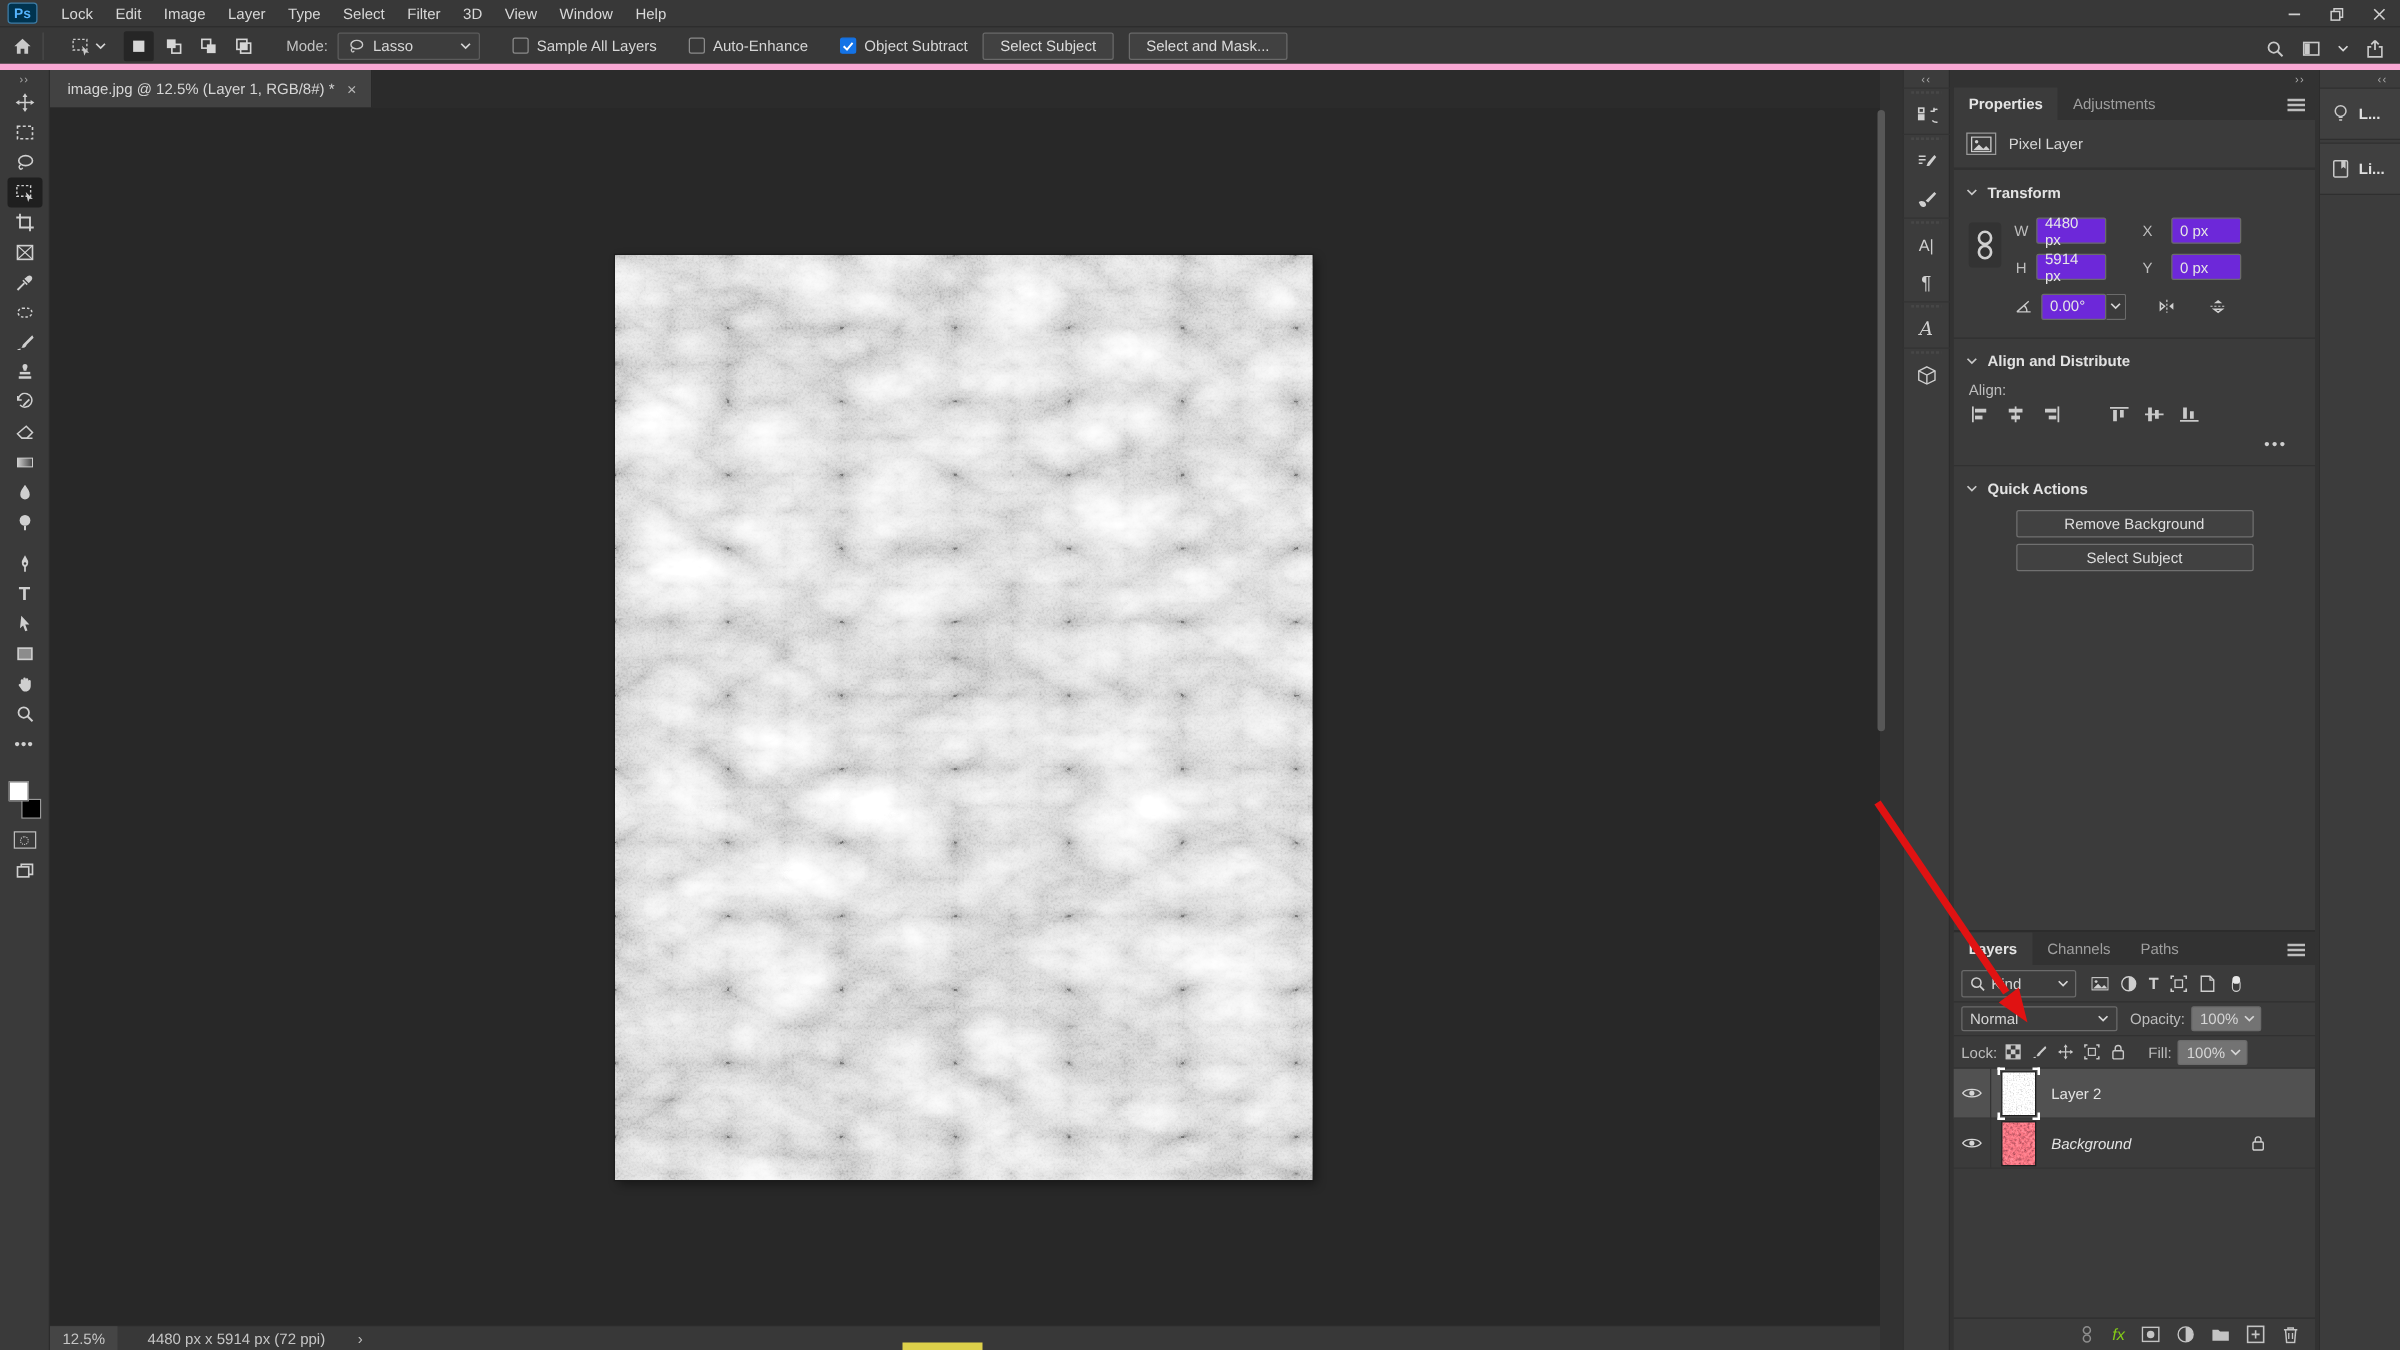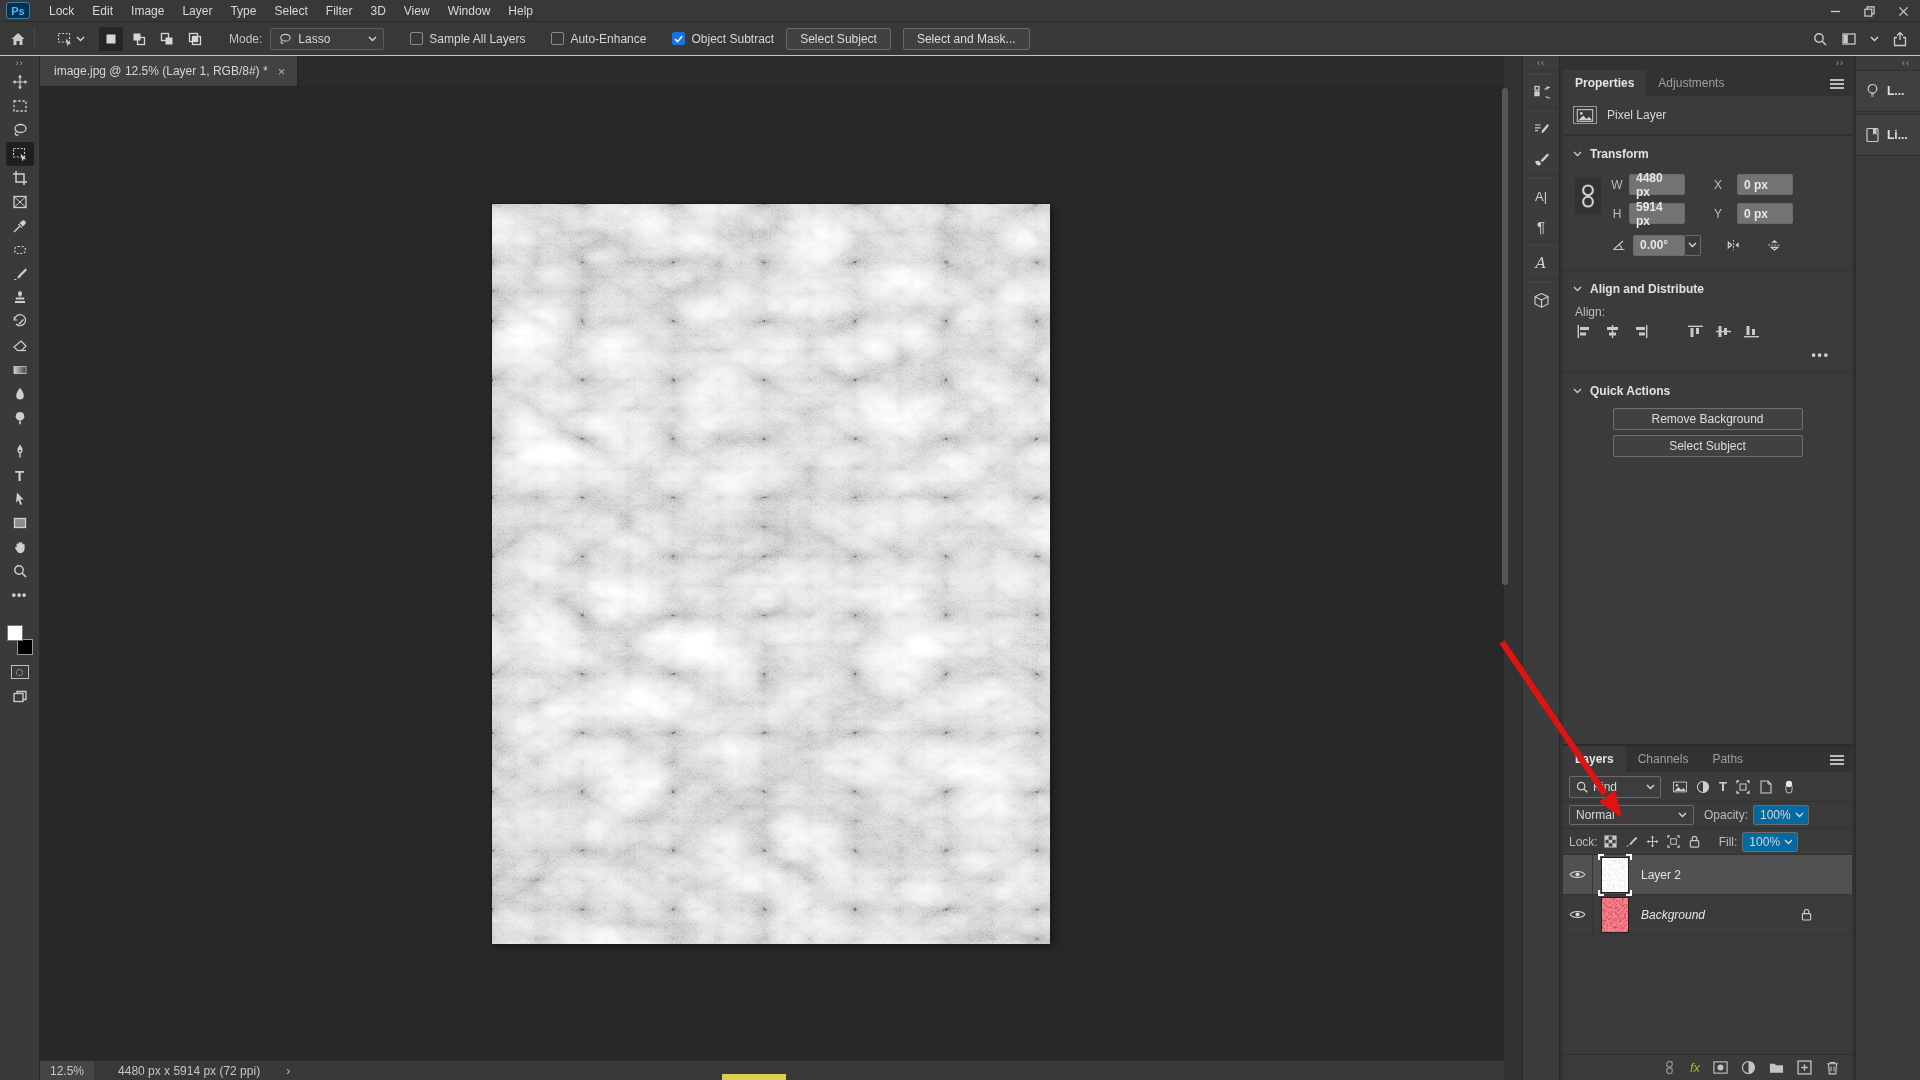--- a/index.html
+++ b/index.html
@@ -19,21 +19,21 @@
   #ps-logo { width:24px; height:17px; margin:0 10px 0 6px; border-radius:3px;
     background:#00334f; color:#55b5ff; font-weight:bold; font-size:11px;
     display:flex; align-items:center; justify-content:center; border:1px solid #3e7ea8; }
   .menu-item { padding:0 9px; height:22px; display:flex; align-items:center; color:#d8d8d8; cursor:default; }
   #win-controls { position:absolute; right:0; top:0; height:22px; display:flex; }
   .win-btn { width:34px; height:22px; display:flex; align-items:center; justify-content:center; color:#cfcfcf; }
   .win-btn svg { width:11px; height:11px; }
 
   
   #optionsbar { position:absolute; left:0; top:22px; width:1920px; height:34px;
-    background:#383838; display:flex; align-items:center; border-bottom:1px solid #f9a8d4; }
+    background:#383838; display:flex; align-items:center; border-bottom:5px solid #f9a8d4; }
   .ob-sep { width:1px; height:22px; background:#4a4a4a; margin:0 8px; }
   #home-btn { margin-left:10px; }
   #tool-preset { margin-left:14px; display:flex; align-items:center; gap:3px; }
   .chev { width:9px; height:6px; }
   .chev svg { width:9px; height:6px; }
   #sel-modes { display:flex; gap:4px; margin-left:14px; }
   .sel-mode { width:24px; height:24px; display:flex; align-items:center; justify-content:center; border-radius:2px; }
   .sel-mode.active { background:#262626; }
   .sel-mode svg { width:14px; height:14px; }
   #mode-label { margin-left:22px; color:#c2c2c2; }
@@ -112,22 +112,22 @@
   #pixel-layer-thumb { width:24px; height:18px; border:1px solid #9a9a9a; display:flex; align-items:center; justify-content:center; color:#cfcfcf; }
   #pixel-layer-thumb svg { width:18px; height:13px; }
   .section { padding:6px 10px 10px 10px; border-bottom:1px solid #313131; }
   .sec-hd { display:flex; align-items:center; gap:8px; height:24px; font-weight:bold; color:#e2e2e2; }
   .sec-chev svg { width:9px; height:6px; }
   #transform-grid { position:relative; margin-left:38px; margin-top:4px; }
   #link-box { position:absolute; left:-36px; top:8px; width:26px; height:36px; background:#333;
     border-radius:3px; display:flex; align-items:center; justify-content:center; color:#d0d0d0; }
   .t-row { display:flex; align-items:center; height:29px; gap:6px; }
   .t-label { width:12px; text-align:center; color:#bdbdbd; }
-  .field { background:#737373; border:1px solid #6b6b6b; border-radius:2px; height:21px;
-    display:flex; align-items:center; padding:0 6px; color:#e6e6e6;font-weight:bold; }
+  .field { background:#6d28d9; border:1px solid #6b6b6b; border-radius:2px; height:21px;
+    display:flex; align-items:center; padding:0 6px; color:#e6e6e6; }
   .f-w { width:56px; } .f-x { width:56px; margin-left:14px; }
   .angle-row { display:flex; align-items:center; height:30px; gap:6px; margin-top:2px; }
   .dd-attach { width:16px; height:21px; border:1px solid #6b6b6b; border-left:none; border-radius:0 2px 2px 0;
     display:flex; align-items:center; justify-content:center; margin-left:-6px; }
   .flip-ico { margin-left:18px; color:#cfcfcf; } .flip-ico svg { width:17px; height:14px; }
   #align-label { color:#bdbdbd; margin:4px 0 6px 2px; }
   #align-icons { display:flex; align-items:center; gap:13px; margin-left:4px; }
   #align-icons .ico svg { width:15px; height:13px; }
   .align-gap { width:14px; }
   #align-more { text-align:right; color:#cfcfcf; letter-spacing:2px; margin:10px 12px 0 0; font-weight:bold; }
@@ -141,21 +141,21 @@
   #kind-dd { width:92px; height:22px; border:1px solid #6b6b6b; border-radius:2px; background:#3d3d3d;
     display:flex; align-items:center; padding:0 5px; gap:4px; }
   #kind-dd .grow { flex:1; }
   .kind-ico { color:#cfcfcf; } .kind-ico svg { width:14px; height:14px; }
   #kind-icons { display:flex; align-items:center; gap:9px; margin-left:4px; }
   #blend-row { display:flex; align-items:center; height:27px; padding:0 6px; border-bottom:1px solid #313131; }
   #blend-dd { width:125px; height:20px; border:1px solid #6b6b6b; border-radius:2px; background:#3d3d3d;
     display:flex; align-items:center; padding:0 6px; }
   #blend-dd .grow { flex:1; }
   .mini-label { color:#bdbdbd; margin-left:10px; }
-  .val-box { height:20px; border:1px solid #6b6b6b; border-radius:2px; background:#0369a1;
+  .val-box { height:20px; border:1px solid #6b6b6b; border-radius:2px; background:#737373;
     display:flex; align-items:center; padding:0 4px 0 6px; margin-left:5px; gap:4px; }
   #lock-row { display:flex; align-items:center; height:26px; padding:0 6px; border-bottom:1px solid #313131; }
   #lock-icons { display:flex; align-items:center; gap:8px; margin-left:6px; }
   #lock-icons .ico svg { width:13px; height:13px; }
   .layer-row { display:flex; align-items:center; height:40px; border-bottom:1px solid #343434; position:relative; }
   .layer-row.selected { background:#515151; }
   .eye-cell { width:30px; height:40px; display:flex; align-items:center; justify-content:center;
     border-right:1px solid #343434; color:#d6d6d6; }
   .eye-cell svg { width:17px; height:11px; }
   .thumb-wrap { position:relative; width:28px; height:36px; margin-left:8px; }

